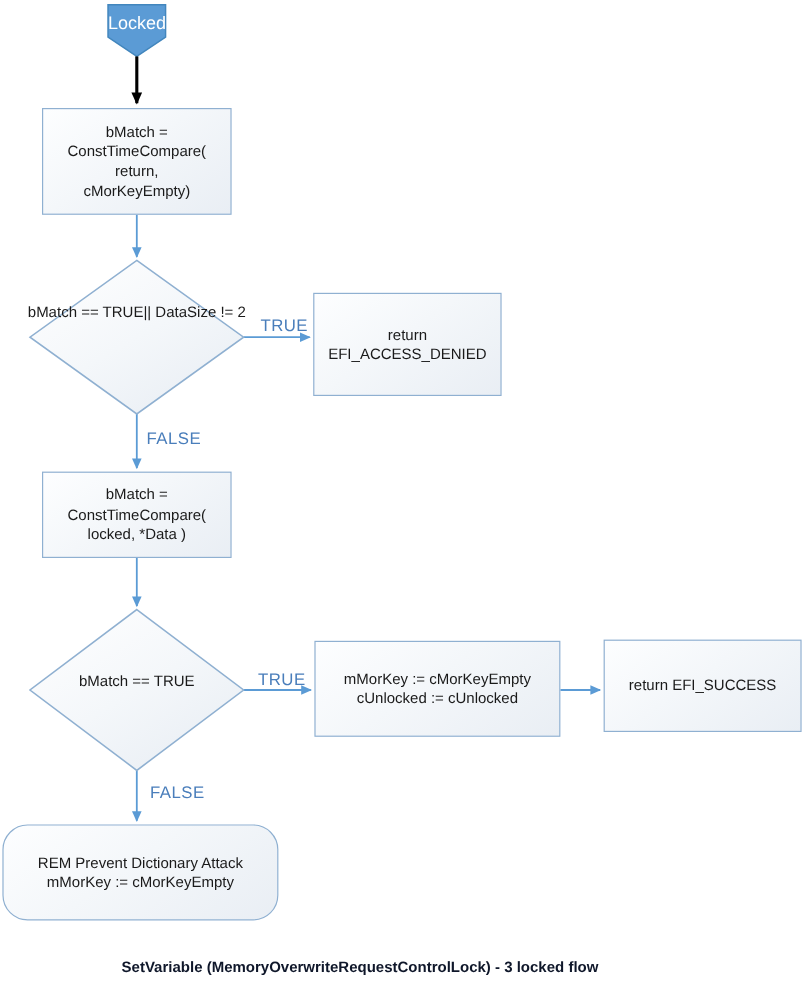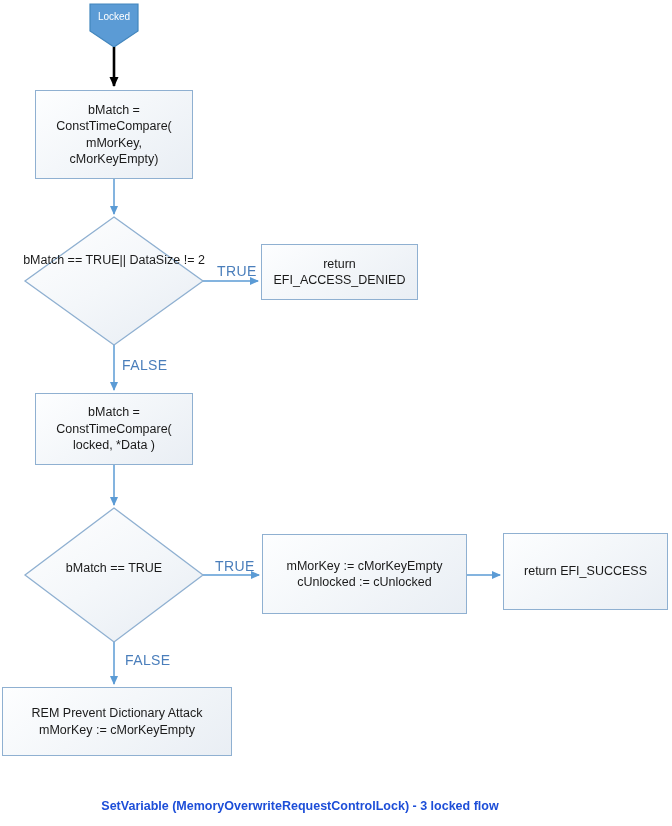--- a/index.html
+++ b/index.html
@@ -50,31 +50,31 @@
     font-weight: 400;
     letter-spacing: 0.4px;
     color: #4a7ebb;
     white-space: nowrap;
   }
   .start-label {
     position: absolute;
     z-index: 3;
     left: 90px; top: 11px; width: 48px;
     text-align: center;
-    font-size: 10px;
+    font-size: 15px;
     color: #ffffff;
   }
   .caption {
     position: absolute;
     z-index: 3;
     left: 30px; top: 799px; width: 540px;
     text-align: center;
     font-size: 12.5px;
     font-weight: 700;
-    color: #1d4ed8;
+    color: #0f172a;
   }
 </style>
 </head>
 <body>
 
 <div id="canvas">
 
   <svg id="wires" viewBox="0 0 672 826" xmlns="http://www.w3.org/2000/svg">
     <defs>
       <linearGradient id="shapeGrad" x1="0%" y1="0%" x2="80%" y2="100%">
@@ -103,32 +103,32 @@
 
     <polygon points="114,217 203,281 114,345 25,281" fill="url(#shapeGrad)" stroke="#8fb0d1" stroke-width="1.3"></polygon>
     <polygon points="114,508 203,575 114,642 25,575" fill="url(#shapeGrad)" stroke="#8fb0d1" stroke-width="1.3"></polygon>
   </svg>
 
   <div class="start-label">Locked</div>
 
   <div class="node" style="left:35px; top:90px; width:158px; height:89px;">
     <div class="ln">bMatch =</div>
     <div class="ln">ConstTimeCompare(</div>
-    <div class="ln">mMorKey,</div>
+    <div class="ln">return,</div>
     <div class="ln">cMorKeyEmpty)</div>
   </div>
 
   <div class="dtext" style="left:40px; top:252px; width:148px; height:58px;">
     <div class="ln">bMatch == TRUE</div>
     <div class="ln">|| DataSize != 2</div>
   </div>
 
   <div class="branch-label" style="left:217px; top:263px;">TRUE</div>
 
-  <div class="node" style="left:261px; top:244px; width:157px; height:56px;">
+  <div class="node" style="left:261px; top:244px; width:157px; height:86px;">
     <div class="ln">return</div>
     <div class="ln">EFI_ACCESS_DENIED</div>
   </div>
 
   <div class="branch-label" style="left:122px; top:357px;">FALSE</div>
 
   <div class="node" style="left:35px; top:393px; width:158px; height:72px;">
     <div class="ln">bMatch =</div>
     <div class="ln">ConstTimeCompare(</div>
     <div class="ln">locked, *Data )</div>
@@ -144,20 +144,20 @@
     <div class="ln">mMorKey := cMorKeyEmpty</div>
     <div class="ln">cUnlocked := cUnlocked</div>
   </div>
 
   <div class="node" style="left:503px; top:533px; width:165px; height:77px;align-items:center;">
     <div class="ln">return EFI_SUCCESS</div>
   </div>
 
   <div class="branch-label" style="left:125px; top:652px;">FALSE</div>
 
-  <div class="node" style="left:2px; top:687px; width:230px; height:69px;">
+  <div class="node" style="left:2px; top:687px; width:230px; height:80px;border-radius:21px;">
     <div class="ln">REM Prevent Dictionary Attack</div>
     <div class="ln">mMorKey := cMorKeyEmpty</div>
   </div>
 
   <div class="caption">SetVariable (MemoryOverwriteRequestControlLock) - 3 locked flow</div>
 
 </div>
 
 </body></html>

